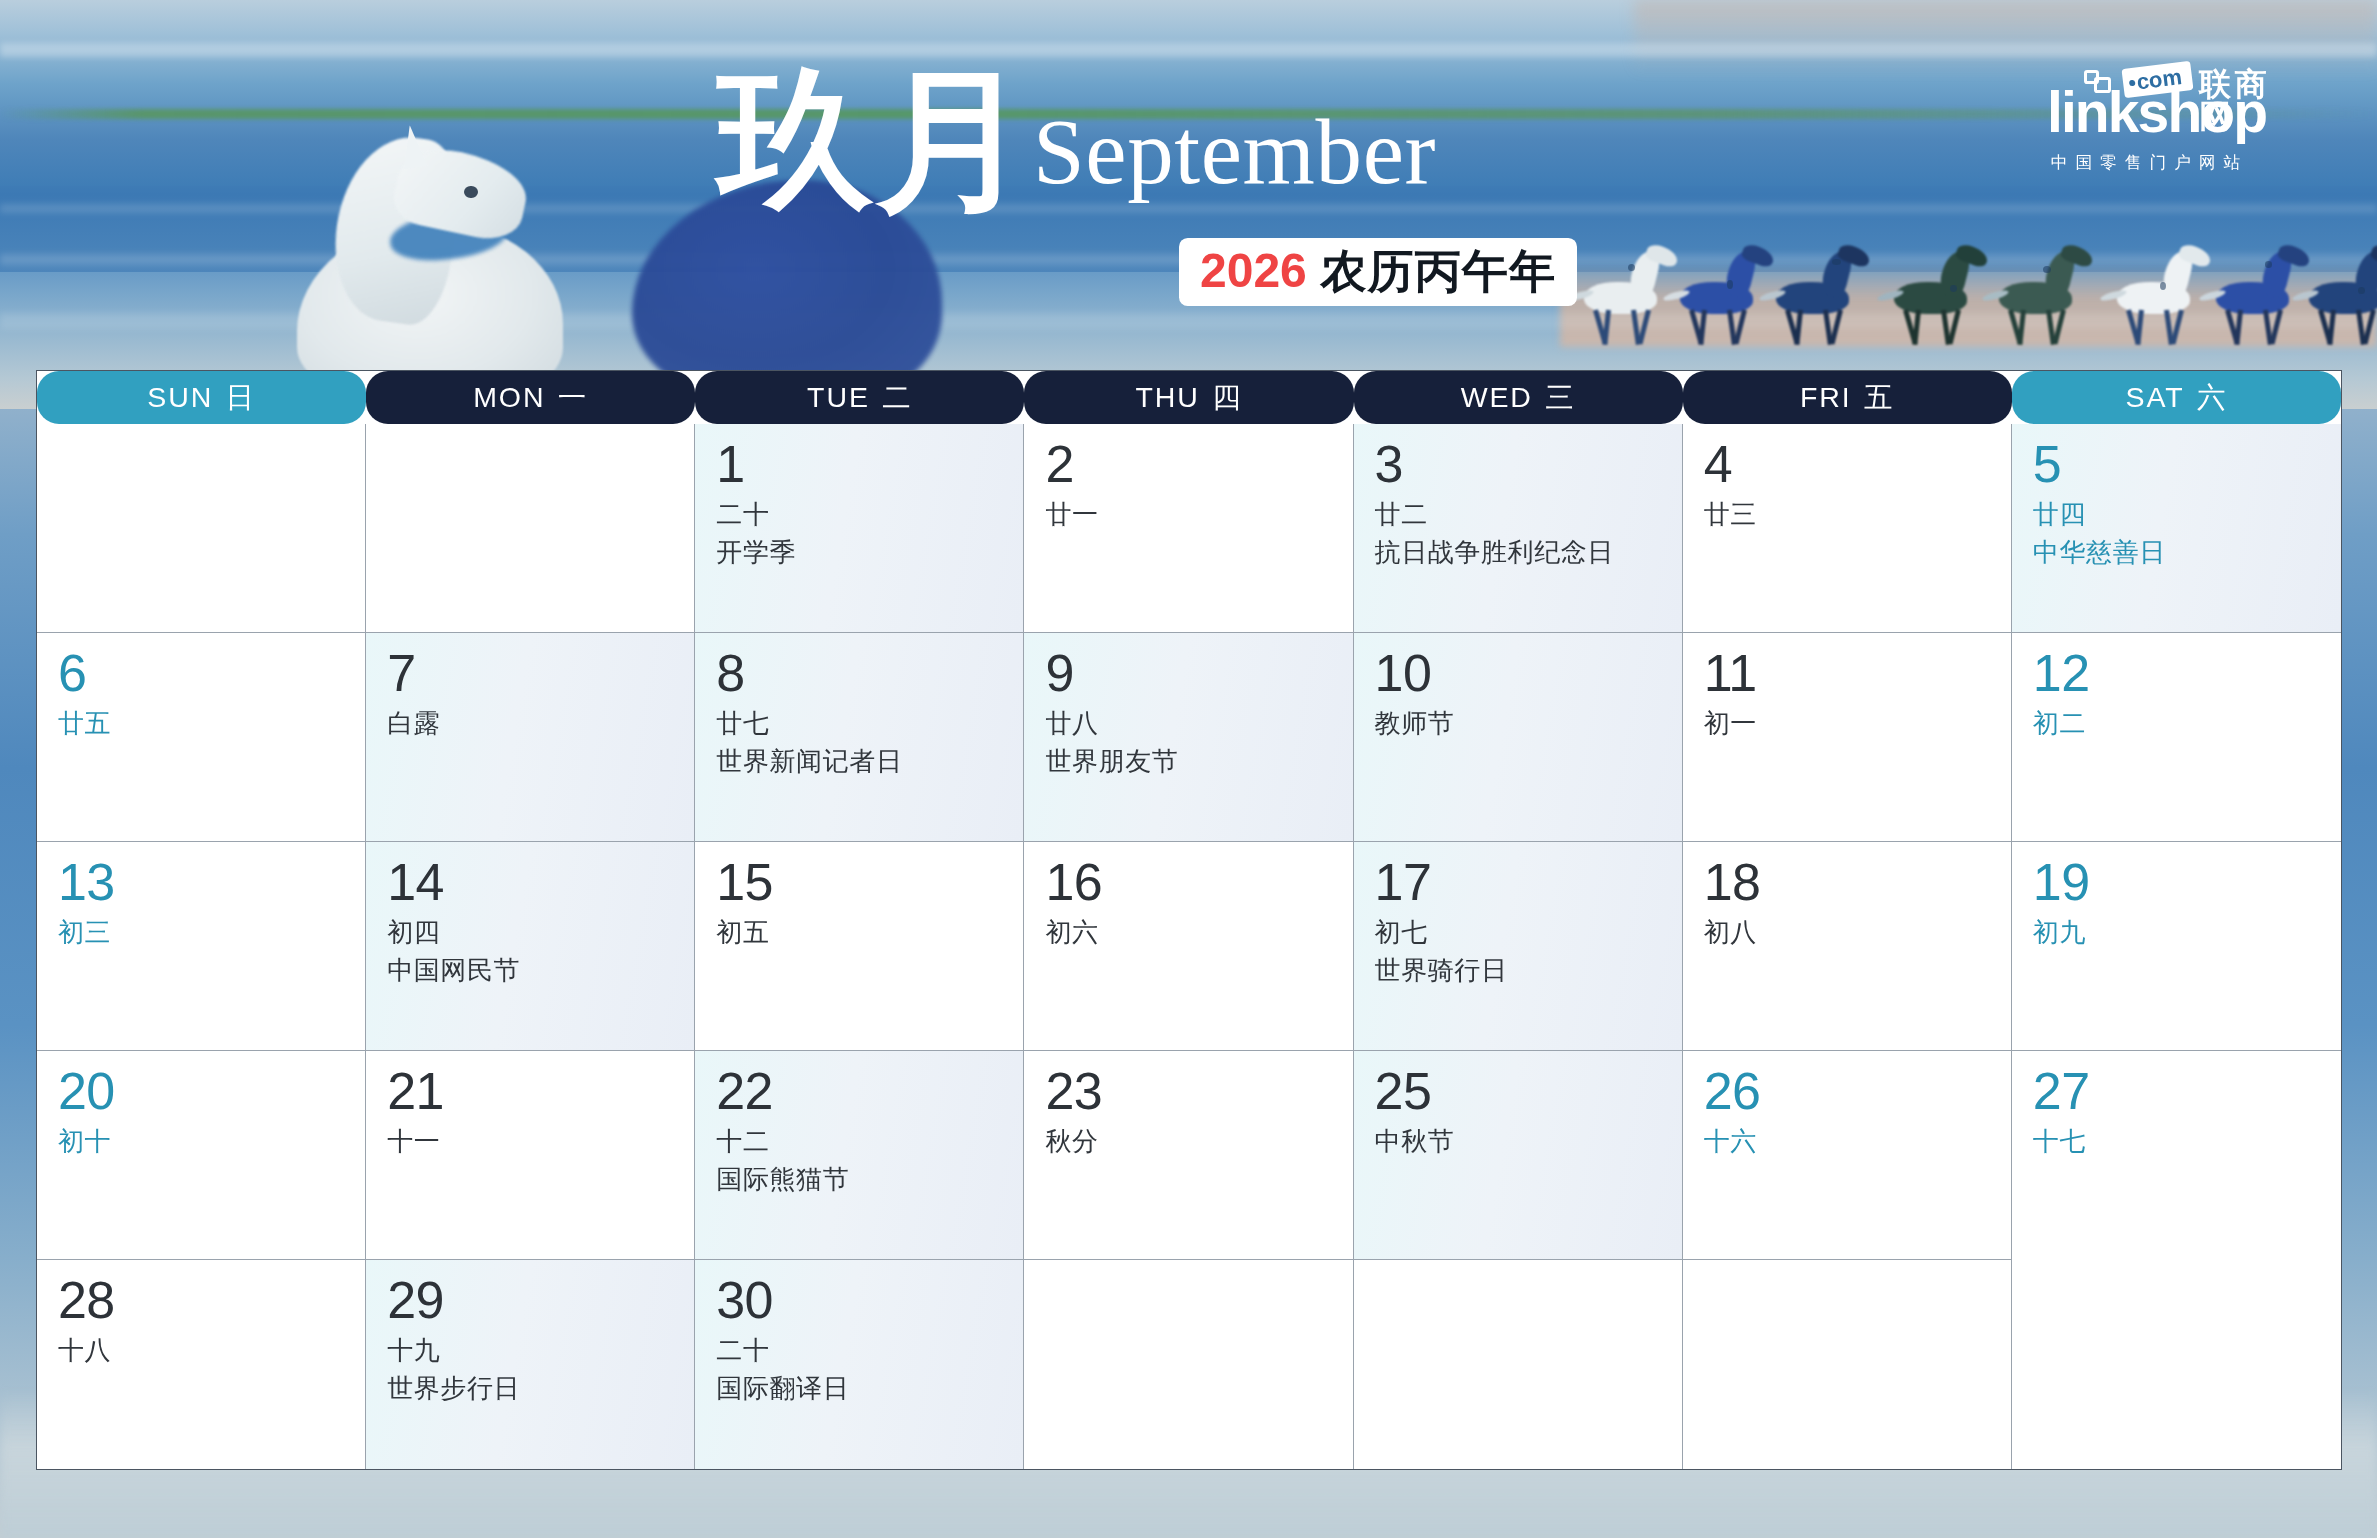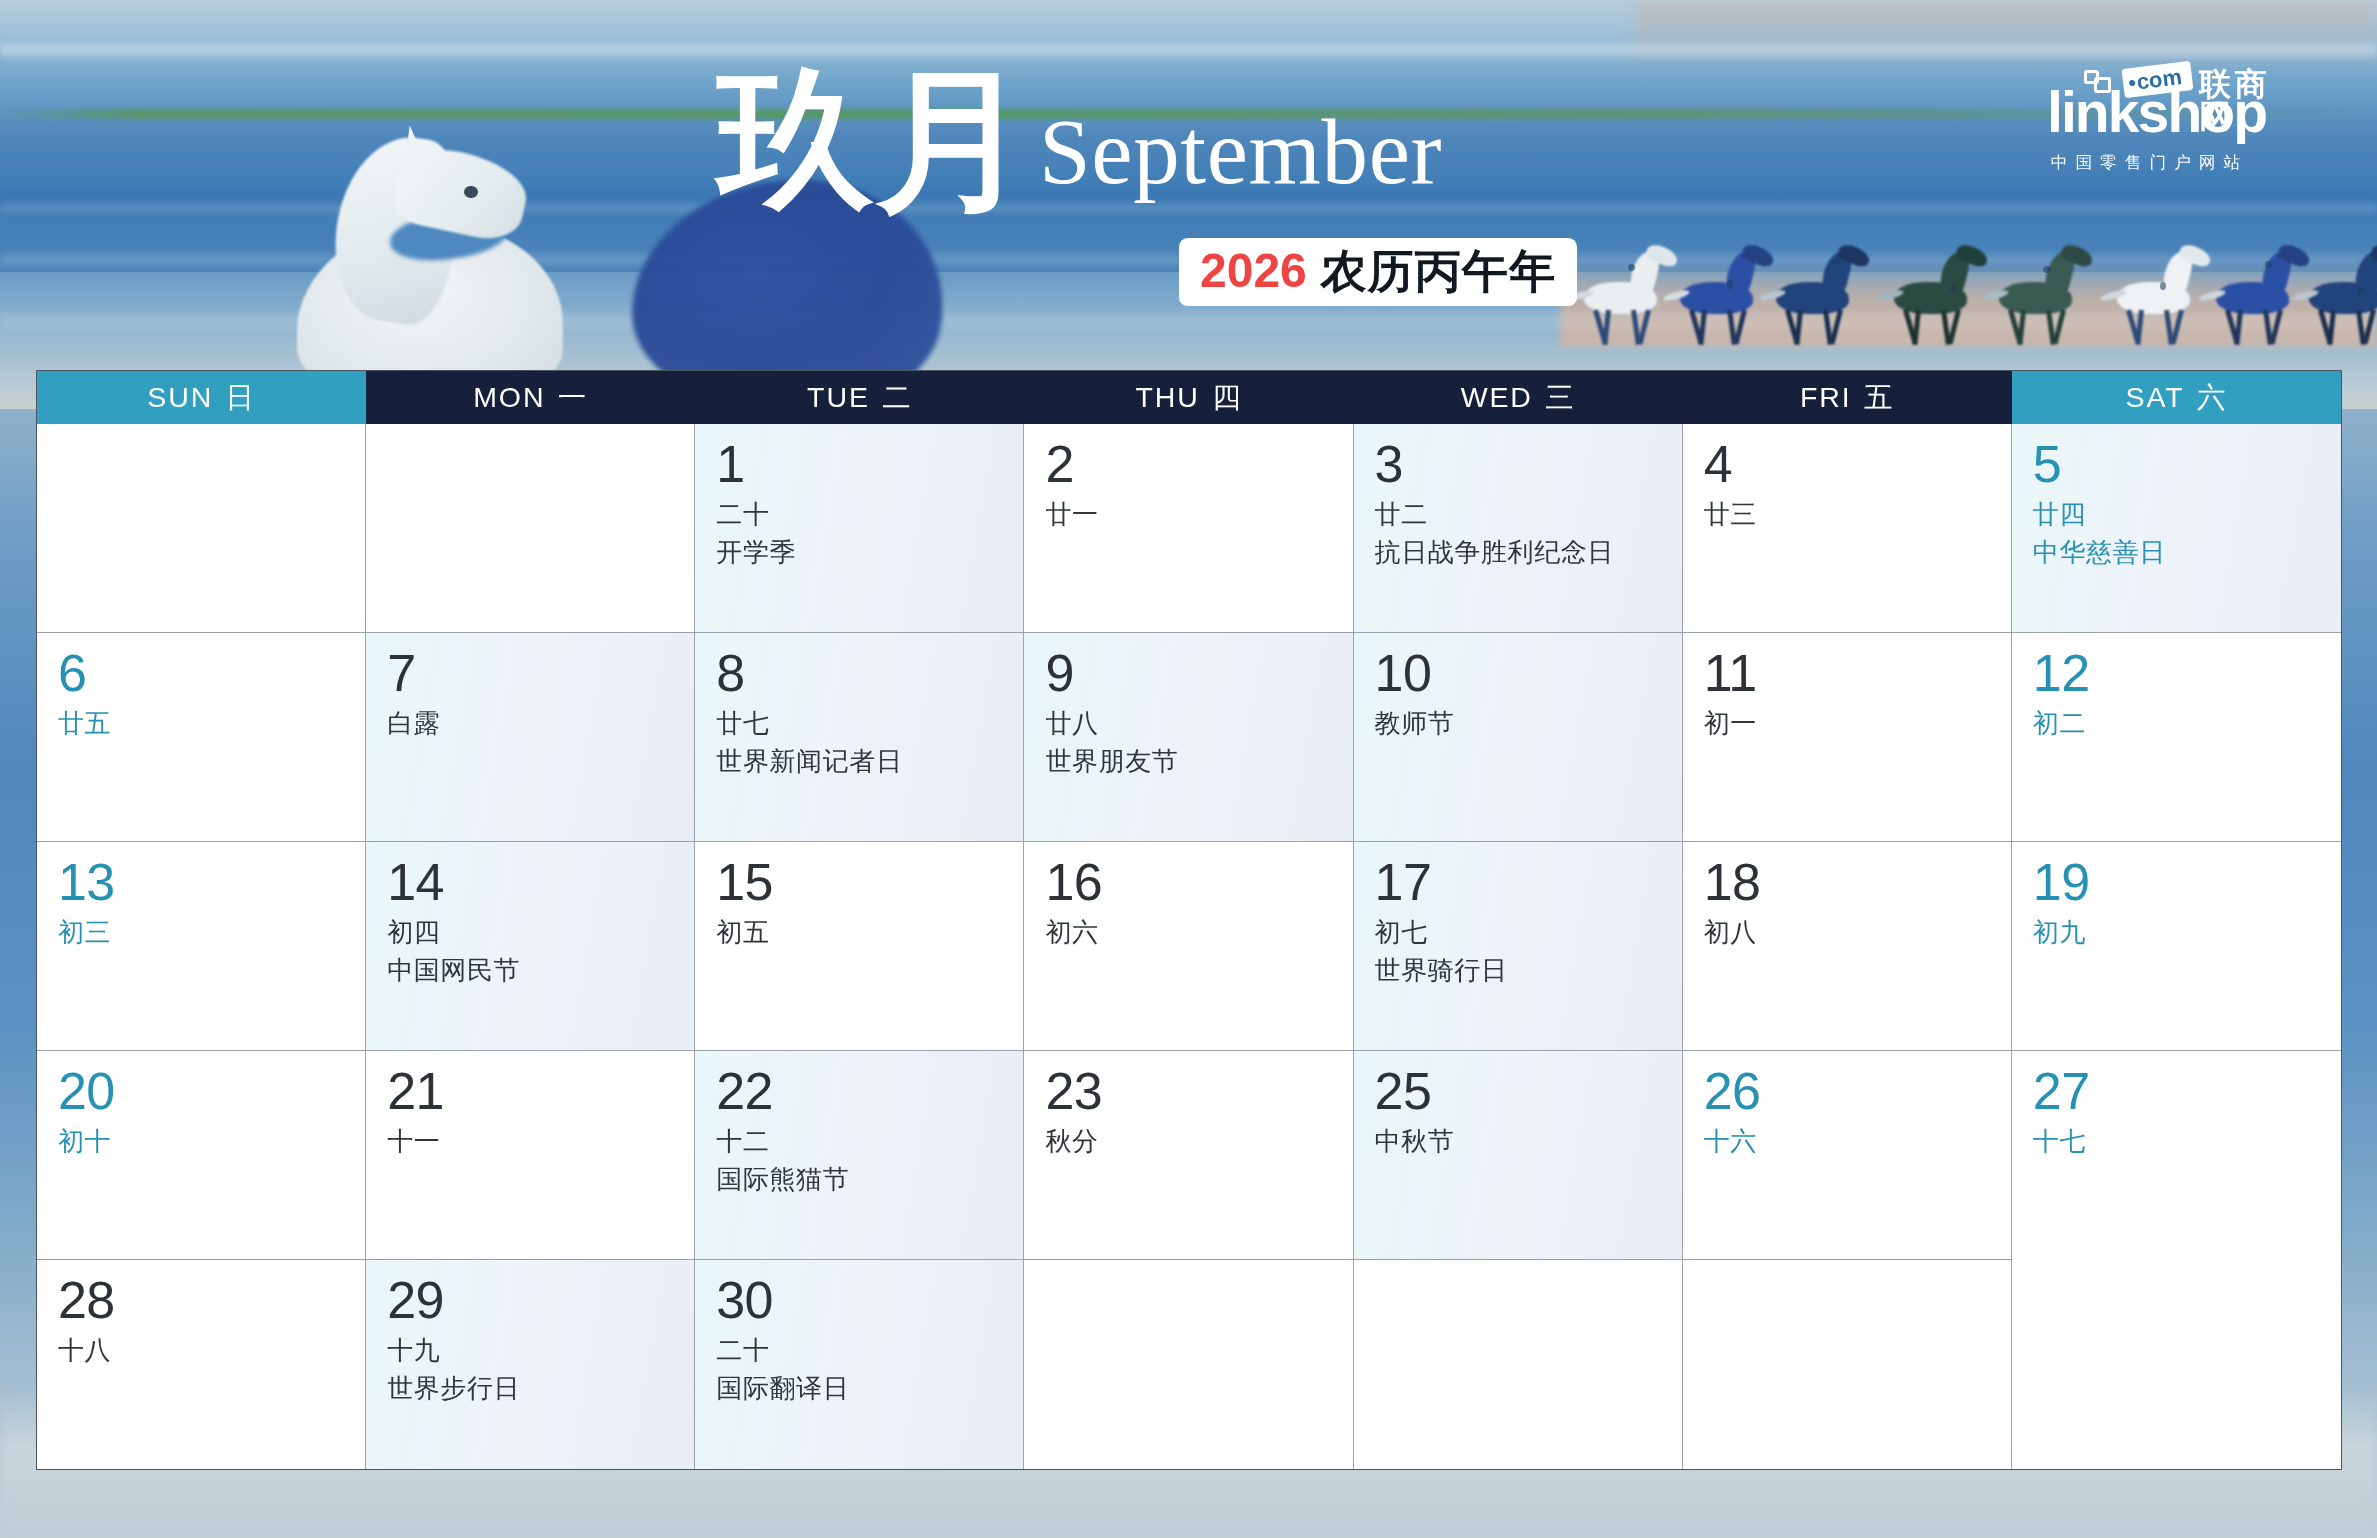--- a/index.html
+++ b/index.html
@@ -123,21 +123,21 @@
   .frieze .hz .l1 { left: 8.7px; transform: rotate(-16deg); }
   .frieze .hz .l2 { left: 22px; transform: rotate(6deg); }
   .frieze .hz .l3 { left: 47px; transform: rotate(-8deg); }
   .frieze .hz .l4 { left: 62px; transform: rotate(14deg); }
   .frieze .hz .t { position: absolute; left: -17.3px; bottom: 32px; width: 27px; height: 7.4px; border-radius: 50%; transform: rotate(-16deg); }
   .speck { position: absolute; background: #1b3a5e; border-radius: 50%; opacity: .55; }
 
   
   .hero-title {
     position: absolute; left: 718px; top: 67px;
-    display: flex; align-items: flex-end; gap: 6px; text-align: right;
+    display: flex; align-items: flex-end; gap: 0; text-align: right;
   }
   .hero-cn {
     font-family: "Liberation Sans", "DejaVu Sans", sans-serif;
     font-size: 155px; font-weight: 700; color: #ffffff; line-height: .95;
     letter-spacing: 2.5px;
   }
   .hero-en {
     font-family: "Liberation Serif", "DejaVu Serif", serif;
     font-size: 93px; font-weight: 400; color: #ffffff;
     line-height: 1; padding-bottom: 16px; letter-spacing: 0.6px;
@@ -194,20 +194,21 @@
     position: absolute; left: 36px; top: 370px;
     width: 2306px;
     border: 1.2px solid #4b5561;
     background: #fff;
   }
   .dow-row { display: grid; grid-template-columns: repeat(7, 1fr); }
   .dow {
     height: 53px; display: flex; align-items: center; justify-content: center;
     color: #ffffff; font-size: 28.5px; letter-spacing: 1.9px; font-weight: 400;
     background: #16203a;
+    border-radius: 22px;
   }
   .dow .cn { margin-left: 12.4px; font-size: 28.5px; }
   .dow.weekend { background: #31a0c0; }
 
   .weeks { display: grid; grid-template-columns: repeat(7, 1fr); }
   .cell {
     min-height: 209px; border-right: 1.2px solid #9aa3ad; border-bottom: 1.2px solid #9aa3ad;
     background: #ffffff; padding: 16px 0 0 21px; position: relative;
   }
   .cell:nth-child(7n) { border-right: none; }

